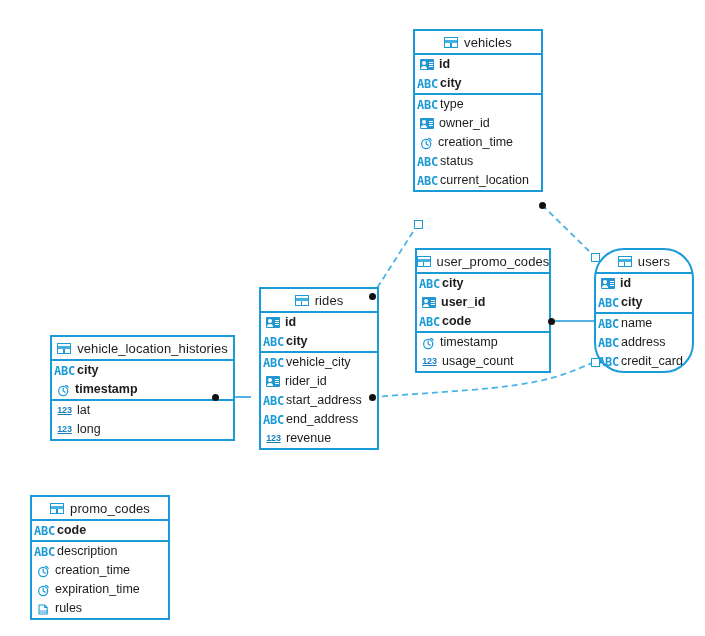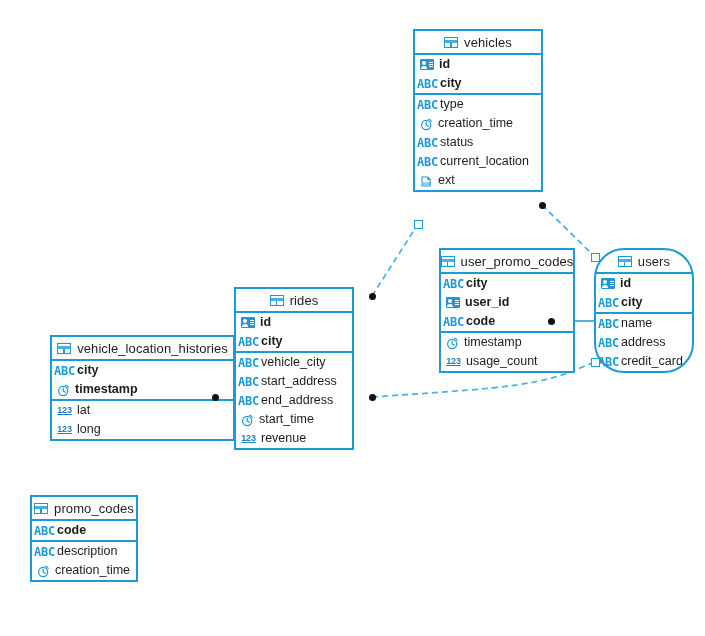--- a/index.html
+++ b/index.html
@@ -108,210 +108,222 @@
             <span class="icn icn-abc">ABC</span>
             <span class="col-name">city</span>
           </div>
         </div>
         <div class="col-group">
           <div class="col-row">
             <span class="icn icn-abc">ABC</span>
             <span class="col-name">type</span>
           </div>
           <div class="col-row">
+            <span class="icn icn-id">
+              <i></i>
+            </span>
+            <span class="col-name">owner_id</span>
+          </div>
+          <div class="col-row">
             <span class="icn icn-clock"><svg viewBox="0 0 16 16" width="13" height="13">
                 <circle cx="7.6" cy="8.6" r="5.6" fill="#fff" stroke="#1b9ad8" stroke-width="1.5"></circle>
                 <path d="M7.6 5.2 V8.6 L10.2 10.2" stroke="#1b9ad8" stroke-width="1.5" fill="none" stroke-linecap="round"></path>
                 <path d="M10.6 1.6 a4 4 0 0 1 3.2 2.6" stroke="#1b9ad8" stroke-width="1.5" fill="none" stroke-linecap="round"></path>
               </svg></span>
             <span class="col-name">creation_time</span>
           </div>
           <div class="col-row">
             <span class="icn icn-abc">ABC</span>
             <span class="col-name">status</span>
           </div>
           <div class="col-row">
             <span class="icn icn-abc">ABC</span>
             <span class="col-name">current_location</span>
+          </div>
+        </div>
+      </div>
+      <div class="table-node" style="left: 415px; top: 248px; width: 136px;">
+        <div class="tbl-header">
+          <span class="icn icn-table"></span>
+          <span class="tbl-title">user_promo_codes</span>
+        </div>
+        <div class="col-group pk-group">
+          <div class="col-row pk">
+            <span class="icn icn-abc">ABC</span>
+            <span class="col-name">city</span>
+          </div>
+          <div class="col-row pk">
+            <span class="icn icn-id">
+              <i></i>
+            </span>
+            <span class="col-name">user_id</span>
+          </div>
+          <div class="col-row pk">
+            <span class="icn icn-abc">ABC</span>
+            <span class="col-name">code</span>
+          </div>
+        </div>
+        <div class="col-group">
+          <div class="col-row">
+            <span class="icn icn-clock"><svg viewBox="0 0 16 16" width="13" height="13">
+                <circle cx="7.6" cy="8.6" r="5.6" fill="#fff" stroke="#1b9ad8" stroke-width="1.5"></circle>
+                <path d="M7.6 5.2 V8.6 L10.2 10.2" stroke="#1b9ad8" stroke-width="1.5" fill="none" stroke-linecap="round"></path>
+                <path d="M10.6 1.6 a4 4 0 0 1 3.2 2.6" stroke="#1b9ad8" stroke-width="1.5" fill="none" stroke-linecap="round"></path>
+              </svg></span>
+            <span class="col-name">timestamp</span>
+          </div>
+          <div class="col-row">
+            <span class="icn icn-num">123</span>
+            <span class="col-name">usage_count</span>
+          </div>
+        </div>
+      </div>
+      <div class="table-node" style="left: 594px; top: 248px; width: 100px; border-radius: 30px;">
+        <div class="tbl-header">
+          <span class="icn icn-table"></span>
+          <span class="tbl-title">users</span>
+        </div>
+        <div class="col-group pk-group">
+          <div class="col-row pk">
+            <span class="icn icn-id">
+              <i></i>
+            </span>
+            <span class="col-name">id</span>
+          </div>
+          <div class="col-row pk">
+            <span class="icn icn-abc">ABC</span>
+            <span class="col-name">city</span>
+          </div>
+        </div>
+        <div class="col-group">
+          <div class="col-row">
+            <span class="icn icn-abc">ABC</span>
+            <span class="col-name">name</span>
+          </div>
+          <div class="col-row">
+            <span class="icn icn-abc">ABC</span>
+            <span class="col-name">address</span>
+          </div>
+          <div class="col-row">
+            <span class="icn icn-abc">ABC</span>
+            <span class="col-name">credit_card</span>
+          </div>
+        </div>
+      </div>
+      <div class="table-node" style="left: 259px; top: 287px; width: 120px;">
+        <div class="tbl-header">
+          <span class="icn icn-table"></span>
+          <span class="tbl-title">rides</span>
+        </div>
+        <div class="col-group pk-group">
+          <div class="col-row pk">
+            <span class="icn icn-id">
+              <i></i>
+            </span>
+            <span class="col-name">id</span>
+          </div>
+          <div class="col-row pk">
+            <span class="icn icn-abc">ABC</span>
+            <span class="col-name">city</span>
+          </div>
+        </div>
+        <div class="col-group">
+          <div class="col-row">
+            <span class="icn icn-abc">ABC</span>
+            <span class="col-name">vehicle_city</span>
+          </div>
+          <div class="col-row">
+            <span class="icn icn-id">
+              <i></i>
+            </span>
+            <span class="col-name">rider_id</span>
+          </div>
+          <div class="col-row">
+            <span class="icn icn-abc">ABC</span>
+            <span class="col-name">start_address</span>
+          </div>
+          <div class="col-row">
+            <span class="icn icn-abc">ABC</span>
+            <span class="col-name">end_address</span>
+          </div>
+          <div class="col-row">
+            <span class="icn icn-num">123</span>
+            <span class="col-name">revenue</span>
+          </div>
+        </div>
+      </div>
+      <div class="table-node" style="left: 30px; top: 335px; width: 185px; margin-left: 20px;">
+        <div class="tbl-header">
+          <span class="icn icn-table"></span>
+          <span class="tbl-title">vehicle_location_histories</span>
+        </div>
+        <div class="col-group pk-group">
+          <div class="col-row pk">
+            <span class="icn icn-abc">ABC</span>
+            <span class="col-name">city</span>
+          </div>
+          <div class="col-row pk">
+            <span class="icn icn-clock"><svg viewBox="0 0 16 16" width="13" height="13">
+                <circle cx="7.6" cy="8.6" r="5.6" fill="#fff" stroke="#1b9ad8" stroke-width="1.5"></circle>
+                <path d="M7.6 5.2 V8.6 L10.2 10.2" stroke="#1b9ad8" stroke-width="1.5" fill="none" stroke-linecap="round"></path>
+                <path d="M10.6 1.6 a4 4 0 0 1 3.2 2.6" stroke="#1b9ad8" stroke-width="1.5" fill="none" stroke-linecap="round"></path>
+              </svg></span>
+            <span class="col-name">timestamp</span>
+          </div>
+        </div>
+        <div class="col-group">
+          <div class="col-row">
+            <span class="icn icn-num">123</span>
+            <span class="col-name">lat</span>
+          </div>
+          <div class="col-row">
+            <span class="icn icn-num">123</span>
+            <span class="col-name">long</span>
+          </div>
+        </div>
+      </div>
+      <div class="table-node" style="left: 30px; top: 495px; width: 140px;">
+        <div class="tbl-header">
+          <span class="icn icn-table"></span>
+          <span class="tbl-title">promo_codes</span>
+        </div>
+        <div class="col-group pk-group">
+          <div class="col-row pk">
+            <span class="icn icn-abc">ABC</span>
+            <span class="col-name">code</span>
+          </div>
+        </div>
+        <div class="col-group">
+          <div class="col-row">
+            <span class="icn icn-abc">ABC</span>
+            <span class="col-name">description</span>
+          </div>
+          <div class="col-row">
+            <span class="icn icn-clock"><svg viewBox="0 0 16 16" width="13" height="13">
+                <circle cx="7.6" cy="8.6" r="5.6" fill="#fff" stroke="#1b9ad8" stroke-width="1.5"></circle>
+                <path d="M7.6 5.2 V8.6 L10.2 10.2" stroke="#1b9ad8" stroke-width="1.5" fill="none" stroke-linecap="round"></path>
+                <path d="M10.6 1.6 a4 4 0 0 1 3.2 2.6" stroke="#1b9ad8" stroke-width="1.5" fill="none" stroke-linecap="round"></path>
+              </svg></span>
+            <span class="col-name">creation_time</span>
+          </div>
+          <div class="col-row">
+            <span class="icn icn-clock"><svg viewBox="0 0 16 16" width="13" height="13">
+                <circle cx="7.6" cy="8.6" r="5.6" fill="#fff" stroke="#1b9ad8" stroke-width="1.5"></circle>
+                <path d="M7.6 5.2 V8.6 L10.2 10.2" stroke="#1b9ad8" stroke-width="1.5" fill="none" stroke-linecap="round"></path>
+                <path d="M10.6 1.6 a4 4 0 0 1 3.2 2.6" stroke="#1b9ad8" stroke-width="1.5" fill="none" stroke-linecap="round"></path>
+              </svg></span>
+            <span class="col-name">expiration_time</span>
           </div>
           <div class="col-row">
             <span class="icn icn-json"><svg viewBox="0 0 16 16" width="13" height="13">
                 <path d="M2.5 2.5 h7 l3 3 v8 h-10 z" fill="#fff" stroke="#1b9ad8" stroke-width="1.3"></path>
                 <path d="M9.5 2.5 v3 h3" fill="none" stroke="#1b9ad8" stroke-width="1.3"></path>
                 <text x="7.6" y="12.4" font-size="4.6" font-family="DejaVu Sans Mono, monospace" font-weight="bold" fill="#1b9ad8" text-anchor="middle">JSON</text>
               </svg></span>
-            <span class="col-name">ext</span>
-          </div>
-        </div>
-      </div>
-      <div class="table-node" style="left: 415px; top: 248px; width: 136px; margin-left: 24px;">
-        <div class="tbl-header">
-          <span class="icn icn-table"></span>
-          <span class="tbl-title">user_promo_codes</span>
-        </div>
-        <div class="col-group pk-group">
-          <div class="col-row pk">
-            <span class="icn icn-abc">ABC</span>
-            <span class="col-name">city</span>
-          </div>
-          <div class="col-row pk">
-            <span class="icn icn-id">
-              <i></i>
-            </span>
-            <span class="col-name">user_id</span>
-          </div>
-          <div class="col-row pk">
-            <span class="icn icn-abc">ABC</span>
-            <span class="col-name">code</span>
-          </div>
-        </div>
-        <div class="col-group">
-          <div class="col-row">
-            <span class="icn icn-clock"><svg viewBox="0 0 16 16" width="13" height="13">
-                <circle cx="7.6" cy="8.6" r="5.6" fill="#fff" stroke="#1b9ad8" stroke-width="1.5"></circle>
-                <path d="M7.6 5.2 V8.6 L10.2 10.2" stroke="#1b9ad8" stroke-width="1.5" fill="none" stroke-linecap="round"></path>
-                <path d="M10.6 1.6 a4 4 0 0 1 3.2 2.6" stroke="#1b9ad8" stroke-width="1.5" fill="none" stroke-linecap="round"></path>
-              </svg></span>
-            <span class="col-name">timestamp</span>
-          </div>
-          <div class="col-row">
-            <span class="icn icn-num">123</span>
-            <span class="col-name">usage_count</span>
-          </div>
-        </div>
-      </div>
-      <div class="table-node" style="left: 594px; top: 248px; width: 100px; border-radius: 30px;">
-        <div class="tbl-header">
-          <span class="icn icn-table"></span>
-          <span class="tbl-title">users</span>
-        </div>
-        <div class="col-group pk-group">
-          <div class="col-row pk">
-            <span class="icn icn-id">
-              <i></i>
-            </span>
-            <span class="col-name">id</span>
-          </div>
-          <div class="col-row pk">
-            <span class="icn icn-abc">ABC</span>
-            <span class="col-name">city</span>
-          </div>
-        </div>
-        <div class="col-group">
-          <div class="col-row">
-            <span class="icn icn-abc">ABC</span>
-            <span class="col-name">name</span>
-          </div>
-          <div class="col-row">
-            <span class="icn icn-abc">ABC</span>
-            <span class="col-name">address</span>
-          </div>
-          <div class="col-row">
-            <span class="icn icn-abc">ABC</span>
-            <span class="col-name">credit_card</span>
-          </div>
-        </div>
-      </div>
-      <div class="table-node" style="left: 234px; top: 287px; width: 120px;">
-        <div class="tbl-header">
-          <span class="icn icn-table"></span>
-          <span class="tbl-title">rides</span>
-        </div>
-        <div class="col-group pk-group">
-          <div class="col-row pk">
-            <span class="icn icn-id">
-              <i></i>
-            </span>
-            <span class="col-name">id</span>
-          </div>
-          <div class="col-row pk">
-            <span class="icn icn-abc">ABC</span>
-            <span class="col-name">city</span>
-          </div>
-        </div>
-        <div class="col-group">
-          <div class="col-row">
-            <span class="icn icn-abc">ABC</span>
-            <span class="col-name">vehicle_city</span>
-          </div>
-          <div class="col-row">
-            <span class="icn icn-abc">ABC</span>
-            <span class="col-name">start_address</span>
-          </div>
-          <div class="col-row">
-            <span class="icn icn-abc">ABC</span>
-            <span class="col-name">end_address</span>
-          </div>
-          <div class="col-row">
-            <span class="icn icn-clock"><svg viewBox="0 0 16 16" width="13" height="13">
-                <circle cx="7.6" cy="8.6" r="5.6" fill="#fff" stroke="#1b9ad8" stroke-width="1.5"></circle>
-                <path d="M7.6 5.2 V8.6 L10.2 10.2" stroke="#1b9ad8" stroke-width="1.5" fill="none" stroke-linecap="round"></path>
-                <path d="M10.6 1.6 a4 4 0 0 1 3.2 2.6" stroke="#1b9ad8" stroke-width="1.5" fill="none" stroke-linecap="round"></path>
-              </svg></span>
-            <span class="col-name">start_time</span>
-          </div>
-          <div class="col-row">
-            <span class="icn icn-num">123</span>
-            <span class="col-name">revenue</span>
-          </div>
-        </div>
-      </div>
-      <div class="table-node" style="left: 30px; top: 335px; width: 185px; margin-left: 20px;">
-        <div class="tbl-header">
-          <span class="icn icn-table"></span>
-          <span class="tbl-title">vehicle_location_histories</span>
-        </div>
-        <div class="col-group pk-group">
-          <div class="col-row pk">
-            <span class="icn icn-abc">ABC</span>
-            <span class="col-name">city</span>
-          </div>
-          <div class="col-row pk">
-            <span class="icn icn-clock"><svg viewBox="0 0 16 16" width="13" height="13">
-                <circle cx="7.6" cy="8.6" r="5.6" fill="#fff" stroke="#1b9ad8" stroke-width="1.5"></circle>
-                <path d="M7.6 5.2 V8.6 L10.2 10.2" stroke="#1b9ad8" stroke-width="1.5" fill="none" stroke-linecap="round"></path>
-                <path d="M10.6 1.6 a4 4 0 0 1 3.2 2.6" stroke="#1b9ad8" stroke-width="1.5" fill="none" stroke-linecap="round"></path>
-              </svg></span>
-            <span class="col-name">timestamp</span>
-          </div>
-        </div>
-        <div class="col-group">
-          <div class="col-row">
-            <span class="icn icn-num">123</span>
-            <span class="col-name">lat</span>
-          </div>
-          <div class="col-row">
-            <span class="icn icn-num">123</span>
-            <span class="col-name">long</span>
-          </div>
-        </div>
-      </div>
-      <div class="table-node" style="left: 30px; top: 495px; width: 108px;">
-        <div class="tbl-header">
-          <span class="icn icn-table"></span>
-          <span class="tbl-title">promo_codes</span>
-        </div>
-        <div class="col-group pk-group">
-          <div class="col-row pk">
-            <span class="icn icn-abc">ABC</span>
-            <span class="col-name">code</span>
-          </div>
-        </div>
-        <div class="col-group">
-          <div class="col-row">
-            <span class="icn icn-abc">ABC</span>
-            <span class="col-name">description</span>
-          </div>
-          <div class="col-row">
-            <span class="icn icn-clock"><svg viewBox="0 0 16 16" width="13" height="13">
-                <circle cx="7.6" cy="8.6" r="5.6" fill="#fff" stroke="#1b9ad8" stroke-width="1.5"></circle>
-                <path d="M7.6 5.2 V8.6 L10.2 10.2" stroke="#1b9ad8" stroke-width="1.5" fill="none" stroke-linecap="round"></path>
-                <path d="M10.6 1.6 a4 4 0 0 1 3.2 2.6" stroke="#1b9ad8" stroke-width="1.5" fill="none" stroke-linecap="round"></path>
-              </svg></span>
-            <span class="col-name">creation_time</span>
+            <span class="col-name">rules</span>
           </div>
         </div>
       </div>
     </div>
   <div id="markers">
       <div class="marker m-dot" style="left: 211.5px; top: 393.5px;"></div>
       <div class="marker m-dot" style="left: 547.5px; top: 317.5px;"></div>
       <div class="marker m-dot" style="left: 368.5px; top: 292.5px;"></div>
       <div class="marker m-square" style="left: 413.5px; top: 219.5px;"></div>
       <div class="marker m-dot" style="left: 538.5px; top: 201.5px;"></div>

